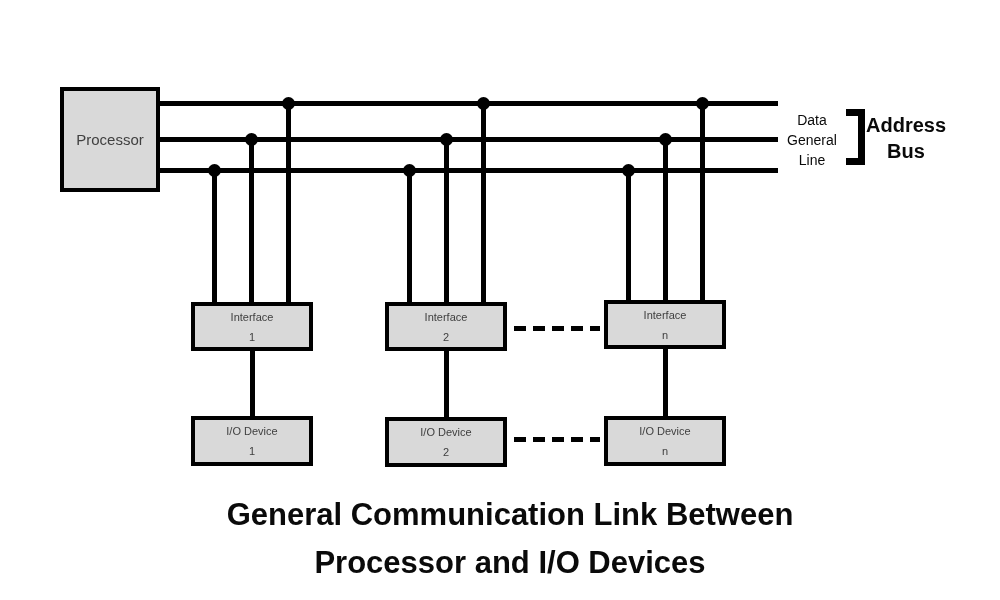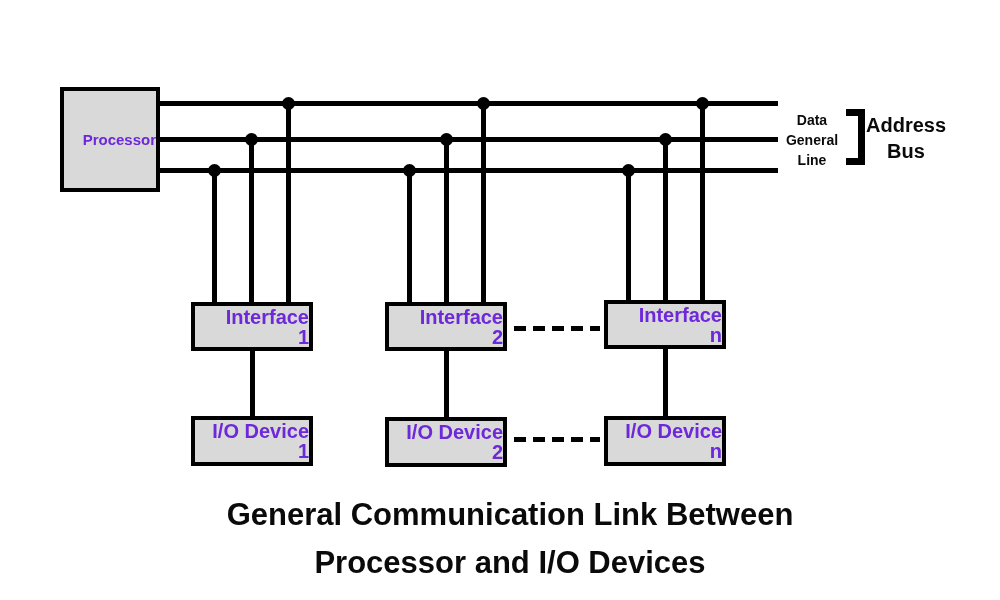--- a/index.html
+++ b/index.html
@@ -12,46 +12,46 @@
     color: #0a0a0a;
     overflow: hidden;
   }
   .box {
     position: absolute;
     background: #d9d9d9;
     border: 4px solid #000000;
     box-sizing: border-box;
     display: flex;
     flex-direction: column;
-    align-items: flex-end;
+    align-items: center;
     justify-content: center;
-    font-weight: bold;
+    font-weight: normal;
     text-align: center;
-    color: #6d28d9;
+    color: #404040;
   }
-  .node { width: 122px; height: 49px; font-size: 20px; line-height: 20px; }
+  .node { width: 122px; height: 49px; font-size: 11px; line-height: 20px; }
   .processor { left: 60px; top: 87px; width: 100px; height: 105px; font-size: 15px; }
   .hline { position: absolute; height: 5px; background: #000000; }
   .vline { position: absolute; width: 5px; background: #000000; }
   .dot {
     position: absolute;
     width: 13px; height: 13px;
     background: #000000;
     border-radius: 50%;
   }
   .dashline {
     position: absolute;
     height: 5px;
     background: repeating-linear-gradient(90deg, #000000 0 12px, transparent 12px 19px);
   }
   .bus-labels {
     position: absolute;
     left: 780px; top: 110px; width: 64px;
     text-align: center;
-    font-weight: bold;
+    font-weight: normal;
     font-size: 14px;
     line-height: 20px;
   }
   .bracket {
     position: absolute;
     left: 846px; top: 109px;
     width: 19px; height: 56px;
     box-sizing: border-box;
     border-top: 7px solid #000000;
     border-right: 7px solid #000000;

